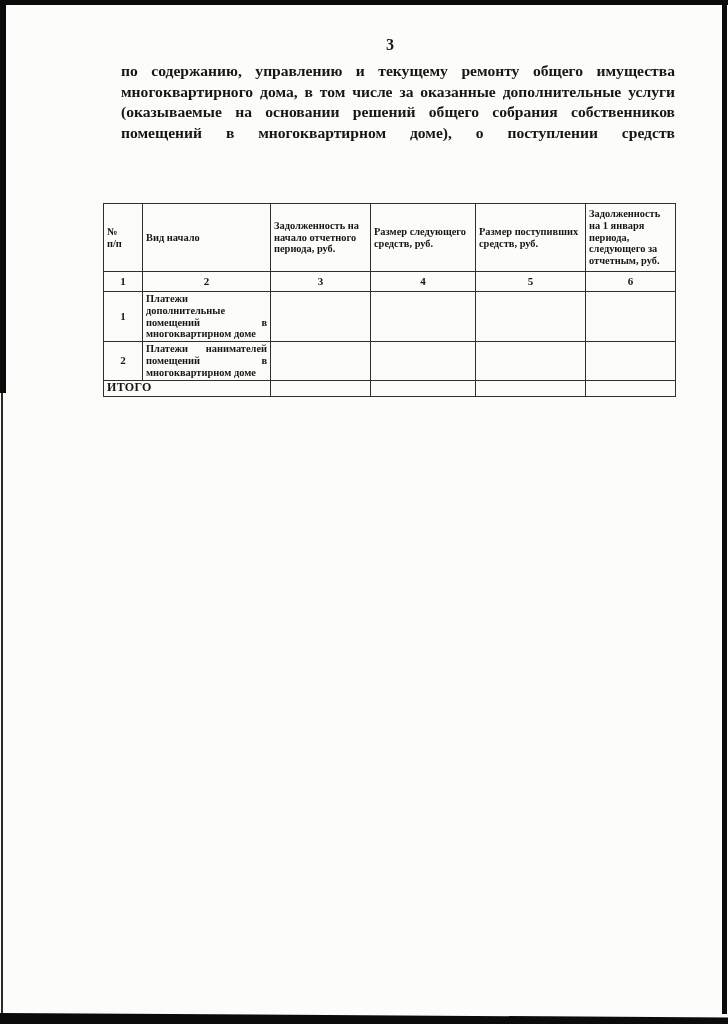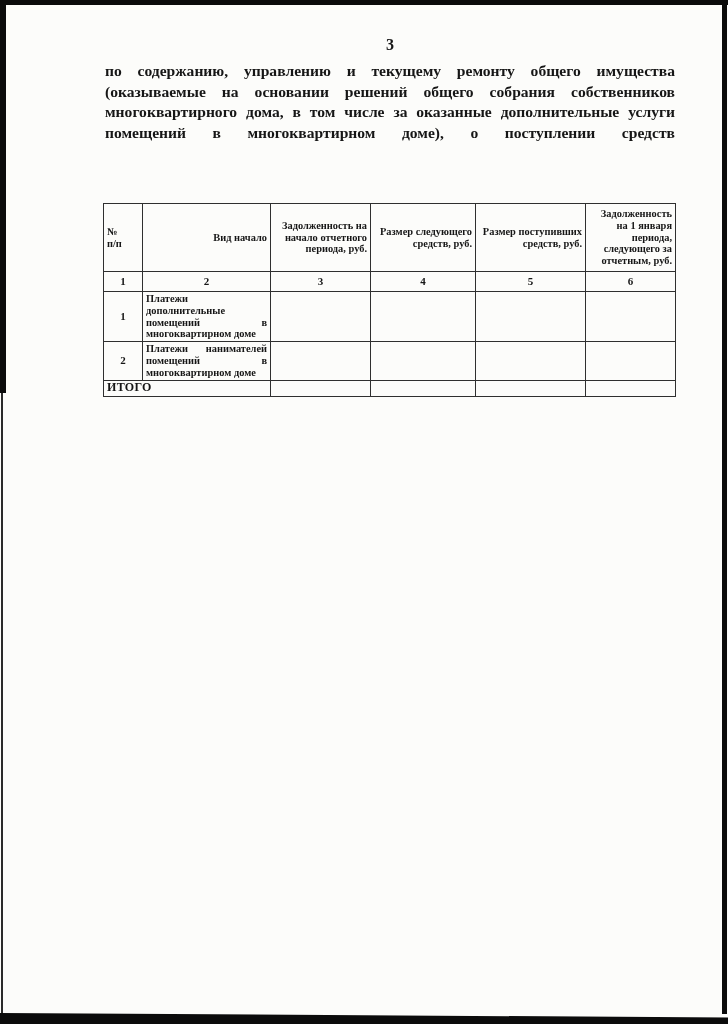--- a/index.html
+++ b/index.html
@@ -34,21 +34,21 @@
 
   
   .paragraph {
     position: absolute;
     top: 61px; left: 105px; width: 570px;
     font-size: 15.6px;
     line-height: 20.5px;
     font-weight: 700;
     word-spacing: 1px;
   }
-  .pline { text-align: justify; text-align-last: justify; }
+  .pline { text-align: justify; text-align-last: justify; margin-left: 16px; }
   .pline.last { text-align-last: left; }
 
   
   table.report {
     position: absolute;
     top: 203px; left: 103px;
     width: 572px;
     border-collapse: collapse;
     table-layout: fixed;
     font-size: 10.4px;
@@ -60,40 +60,40 @@
     padding: 1px 3px;
     vertical-align: middle;
     overflow: hidden;
   }
   tr.hdr   { height: 68px; }
   tr.nums  { height: 20px; }
   tr.body1 { height: 38px; }
   tr.body2 { height: 35px; }
   tr.total { height: 16px; }
 
-  th.col-head { text-align: right; font-weight: 700; }
+  th.col-head { text-align: left; font-weight: 700; }
   th.num-head { text-align: left; padding-left: 6px; white-space: pre-line; font-weight: 700; }
   tr.nums td  { text-align: center; font-size: 11px; }
   td.row-num  { text-align: center; font-size: 11px; }
   td.row-label { padding: 2px 4px; vertical-align: middle; }
   .jl      { text-align: justify; text-align-last: justify; }
   .jl-last { text-align: left; }
   td.total-label { font-size: 12px; letter-spacing: 0.3px; padding: 0 4px; text-align: left; }
 </style>
 </head>
 <body>
 
 <div class="page">
 
   <div class="page-number">3</div>
 
   <div class="paragraph">
     <div class="pline">по содержанию, управлению и текущему ремонту общего имущества</div>
+    <div class="pline">многоквартирного дома, в том числе за оказанные дополнительные услуги</div>
     <div class="pline">(оказываемые на основании решений общего собрания собственников</div>
-    <div class="pline">многоквартирного дома, в том числе за оказанные дополнительные услуги</div>
     <div class="pline">помещений в многоквартирном доме), о поступлении средств</div>
   </div>
 
   <table class="report">
     <colgroup>
       <col style="width:39px">
       <col style="width:128px">
       <col style="width:100px">
       <col style="width:105px">
       <col style="width:110px">

